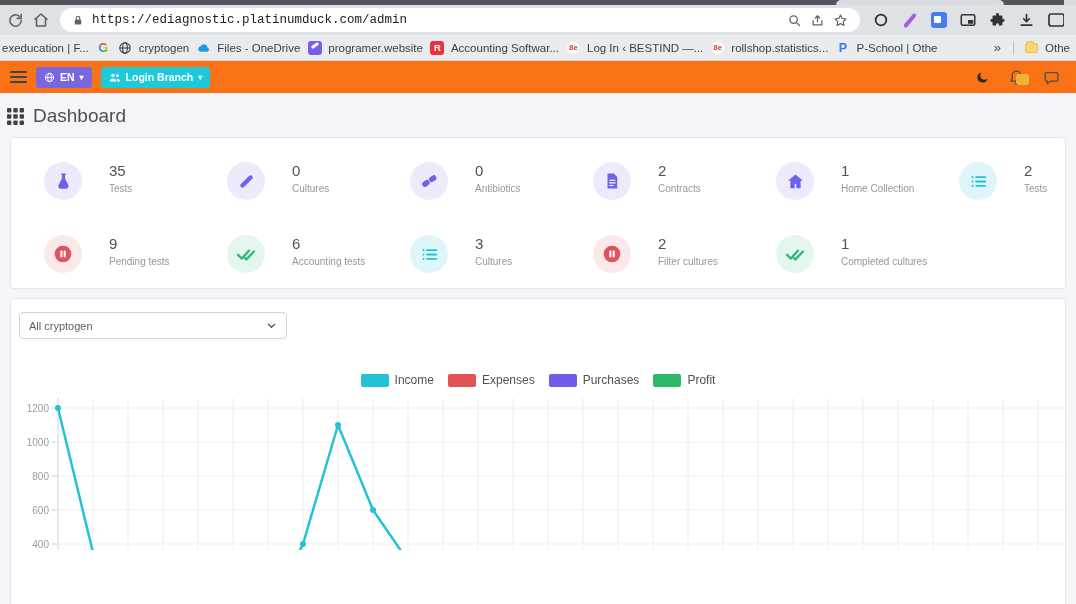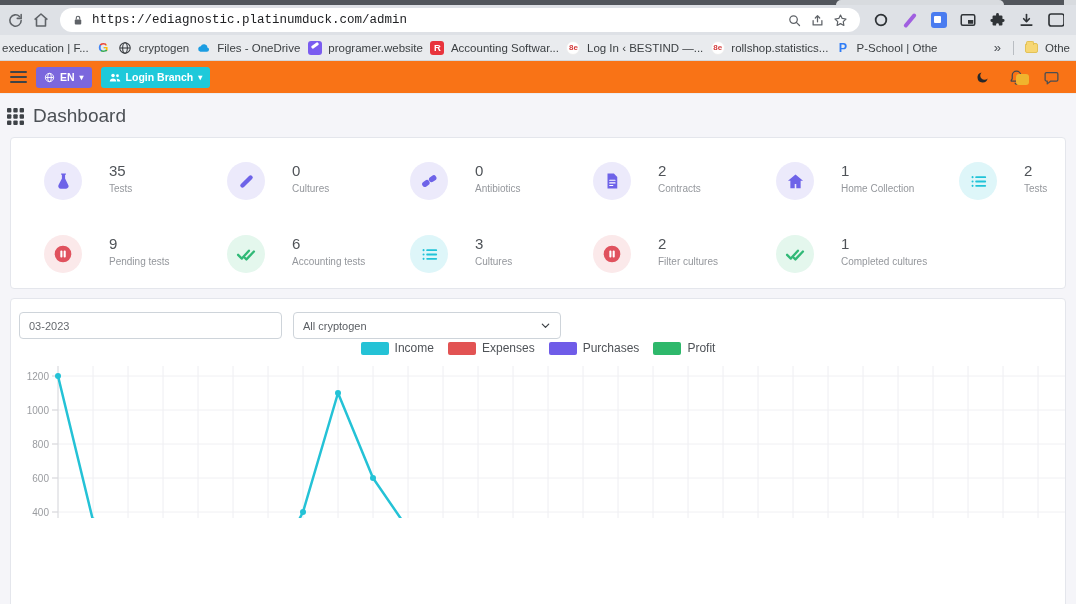--- a/index.html
+++ b/index.html
@@ -60,21 +60,21 @@
   .stat { display:flex; align-items:flex-start; gap:27px; padding-left:10px; }
   .stat-icon { width:38px; height:38px; border-radius:50%; display:flex; align-items:center; justify-content:center; flex:0 0 auto; }
   .stat-num { font-size:15px; color:#4f5358; line-height:17px; }
   .stat-label { font-size:10px; color:#94979c; margin-top:4px; white-space:nowrap; }
 
   .income-card { margin:9px 10px 0; background:#fff; border:1px solid #e4e6ec; border-radius:4px; min-height:320px; }
   .income-header { padding:9px 14px; font-size:11px; color:#5a5e63; border-bottom:1px solid #ececf1; }
   .income-controls { display:flex; gap:11px; padding:13px 8px 0; }
   .month-input { width:263px; height:27px; border:1px solid #ced4da; border-radius:4px; font-family:"Liberation Sans",sans-serif; font-size:11px; color:#666a6f; padding:0 9px; outline:none; }
   .branch-select { width:268px; height:27px; border:1px solid #ced4da; border-radius:4px; font-size:11px; color:#5a5e63; display:flex; align-items:center; justify-content:space-between; padding:0 9px; background:#fff; cursor:pointer; }
-  .legend { display:flex; justify-content:center; align-items:center; gap:14px; margin-top:2px; font-size:12px; color:#4f5358; }
+  .legend { display:flex; justify-content:center; align-items:center; gap:14px; margin-top:34px; font-size:12px; color:#4f5358; }
   .legend-item { display:flex; align-items:center; gap:6px; }
   .legend-swatch { width:28px; height:13px; border-radius:2px; }
   .chart-wrap { margin-top:3px; height:160px; overflow:hidden; }
 </style>
 </head>
 <body>
 
 <div class="tabstrip">
   <div class="tab-lit"></div>
   <div class="tab-lit2"></div>
@@ -432,21 +432,20 @@
       </span>
       <div>
           <div class="stat-num">1</div>
           <div class="stat-label">Completed cultures</div>
         </div>
     </div>
   </div>
 
   <div class="income-card">
     <div class="income-controls">
-      <input class="month-input" readonly="" value="03-2023" style="">
       <div class="branch-select" role="combobox">
         <span>All cryptogen</span>
         <span style="display:flex">
           <svg width="11" height="11" viewBox="0 0 24 24" fill="none" stroke="#3a3e43" stroke-width="2.6" stroke-linecap="round" stroke-linejoin="round">
               <path d="m5 9 7 7 7-7"></path>
             </svg>
         </span>
       </div>
     </div>
 

